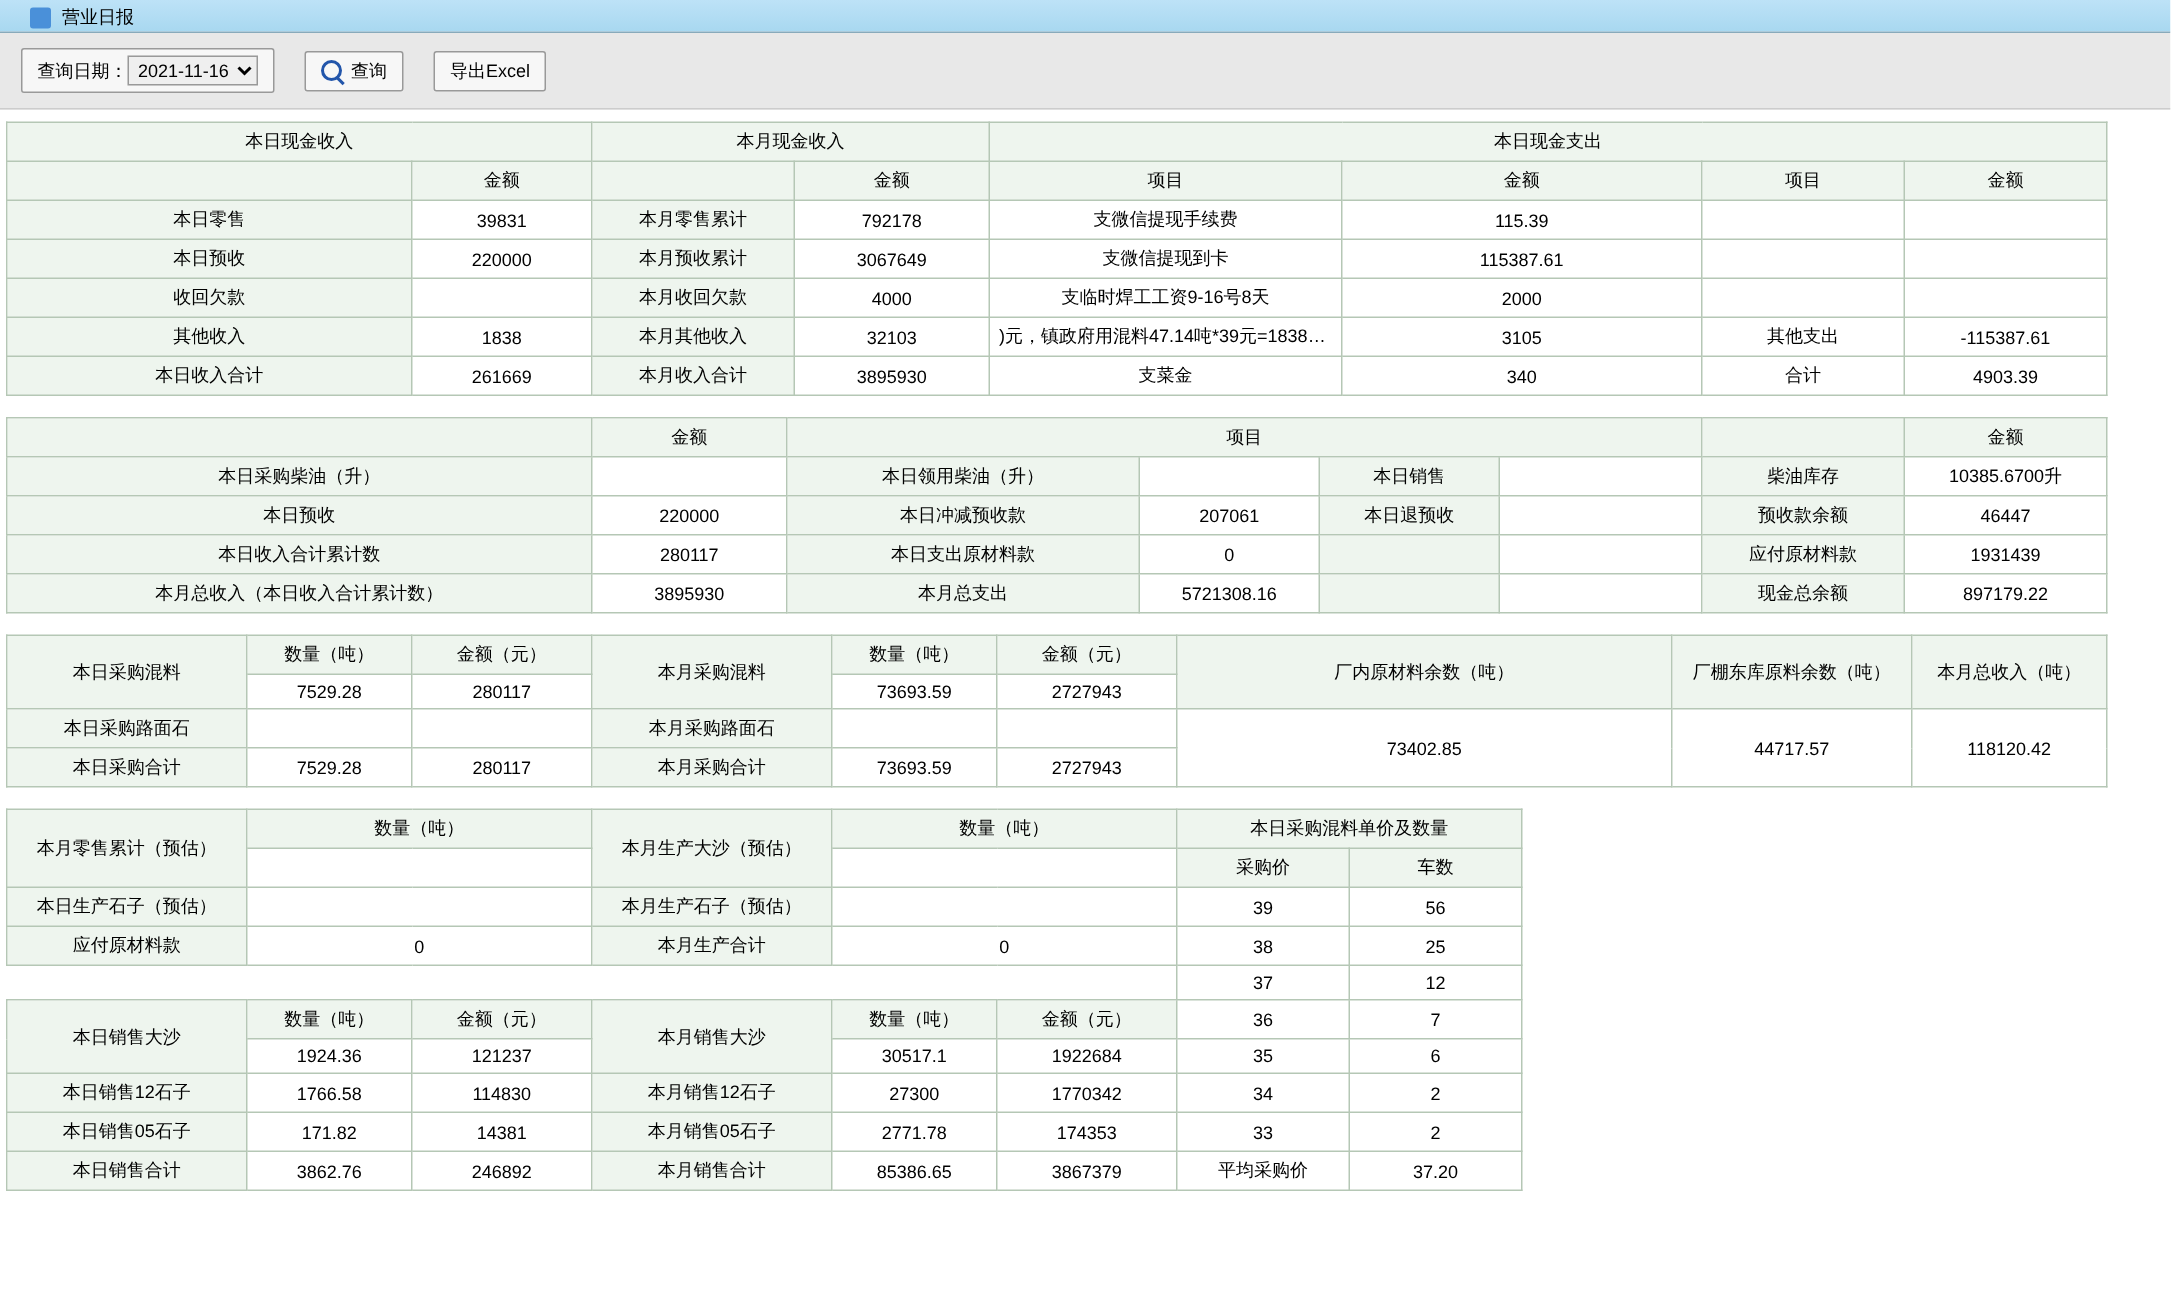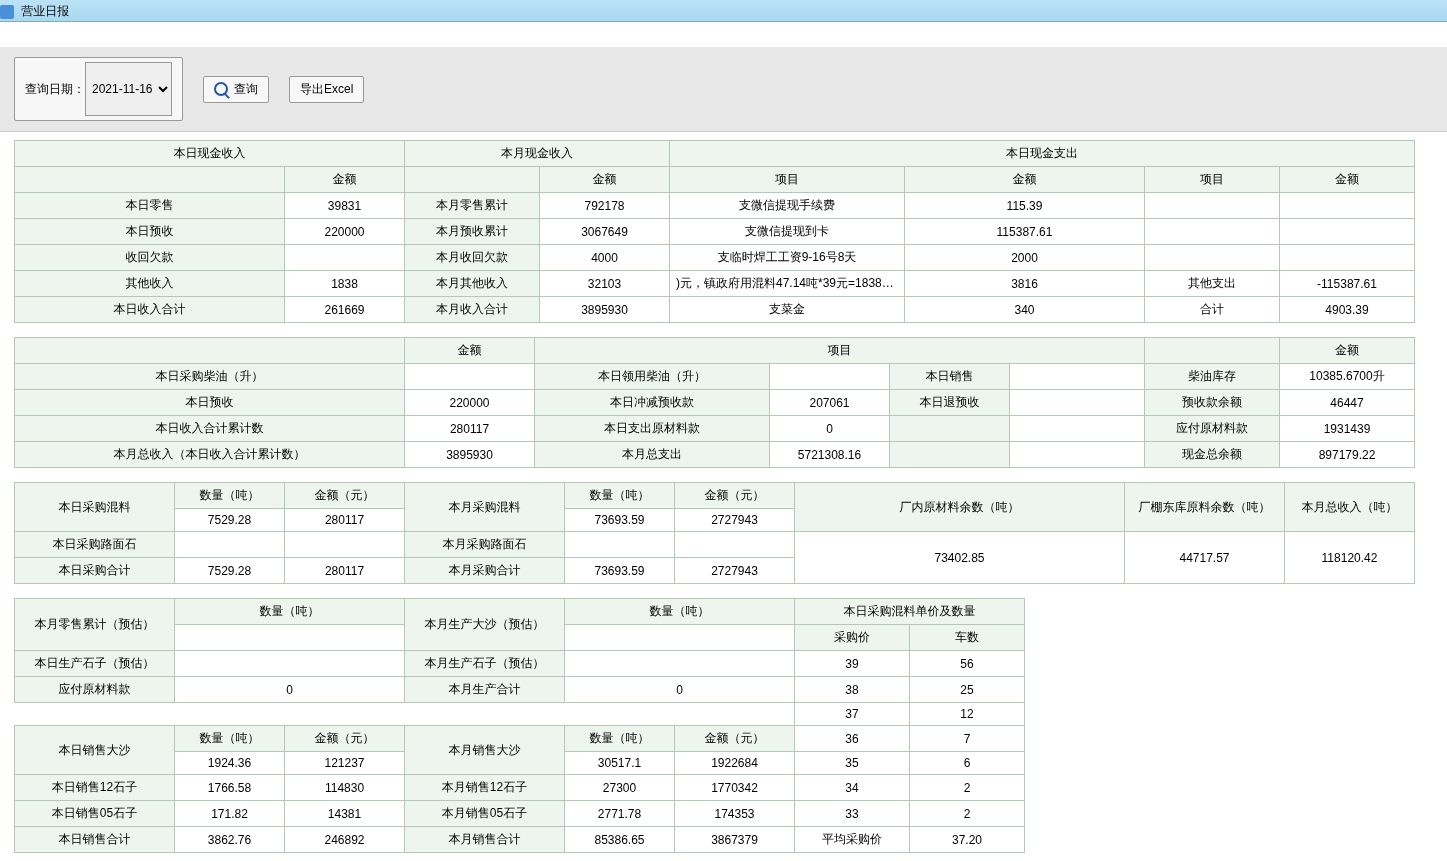--- a/index.html
+++ b/index.html
@@ -1,24 +1,24 @@
 <!DOCTYPE html>
 <html><head>
 <meta charset="utf-8">
 <style>
 * { box-sizing: border-box; margin: 0; padding: 0; }
 body { font-family: "Microsoft YaHei", SimSun, Arial, sans-serif; font-size: 12px; background: #fff; }
-.titlebar { background: linear-gradient(#bde2f7,#a8d8f0); height: 22px; line-height: 22px; padding-left: 0; border-bottom: 1px solid #8ab; }
+.titlebar { background: linear-gradient(#bde2f7,#a8d8f0); height: 22px; line-height: 22px; padding-left: 20px; border-bottom: 1px solid #8ab; }
 .titlebar .ico { display:inline-block; width:14px; height:14px; background:#4a90d9; border-radius:2px; vertical-align:middle; margin-right:4px;}
-.toolbar { background: #e8e8e8; border-bottom: 1px solid #ccc; padding: 10px 14px; display:flex; align-items:center; gap:20px;margin-top:25px;}
+.toolbar { background: #e8e8e8; border-bottom: 1px solid #ccc; padding: 10px 14px; display:flex; align-items:center; gap:20px;}
 .qbox, .btn { display:inline-flex; align-items:center; border:1px solid #999; background:#f7f7f7; padding:4px 10px; border-radius:2px; cursor:pointer;}
-.qbox select { border:1px solid #999; font-family:inherit; font-size:12px; padding:18px 2px;}
+.qbox select { border:1px solid #999; font-family:inherit; font-size:12px; padding:1px 2px;}
 .btn .mag { width:14px; height:14px; border:2px solid #2255aa; border-radius:50%; position:relative; display:inline-block; margin-right:6px;}
 .btn .mag::after { content:""; position:absolute; width:6px; height:2px; background:#2255aa; bottom:-3px; right:-4px; transform:rotate(45deg);}
-.content { padding: 8px 4px 20px 4px; margin-left: 10px; }
+.content { padding: 8px 4px 20px 4px; }
 table { border-collapse: collapse; margin-bottom: 14px; table-layout: fixed; }
 td { border: 1px solid #b5c7b5; padding: 4px 6px; text-align: center; background: #eef5ee; height: 22px; overflow:hidden; white-space:nowrap; text-overflow:ellipsis;}
 td.w { background: #fff; }
 </style>
 </head>
 <body>
 
 <div class="titlebar">
   <span class="ico"></span>
   <span>营业日报</span>
@@ -96,21 +96,21 @@
           <td class="w">2000</td>
           <td class="w"></td>
           <td class="w"></td>
         </tr>
 <tr>
           <td>其他收入</td>
           <td class="w">1838</td>
           <td>本月其他收入</td>
           <td class="w">32103</td>
           <td class="w">)元，镇政府用混料47.14吨*39元=1838元，吨</td>
-          <td class="w">3816</td>
+          <td class="w">3105</td>
           <td class="w">其他支出</td>
           <td class="w">-115387.61</td>
         </tr>
 <tr>
           <td>本日收入合计</td>
           <td class="w">261669</td>
           <td>本月收入合计</td>
           <td class="w">3895930</td>
           <td class="w">支菜金</td>
           <td class="w">340</td>

